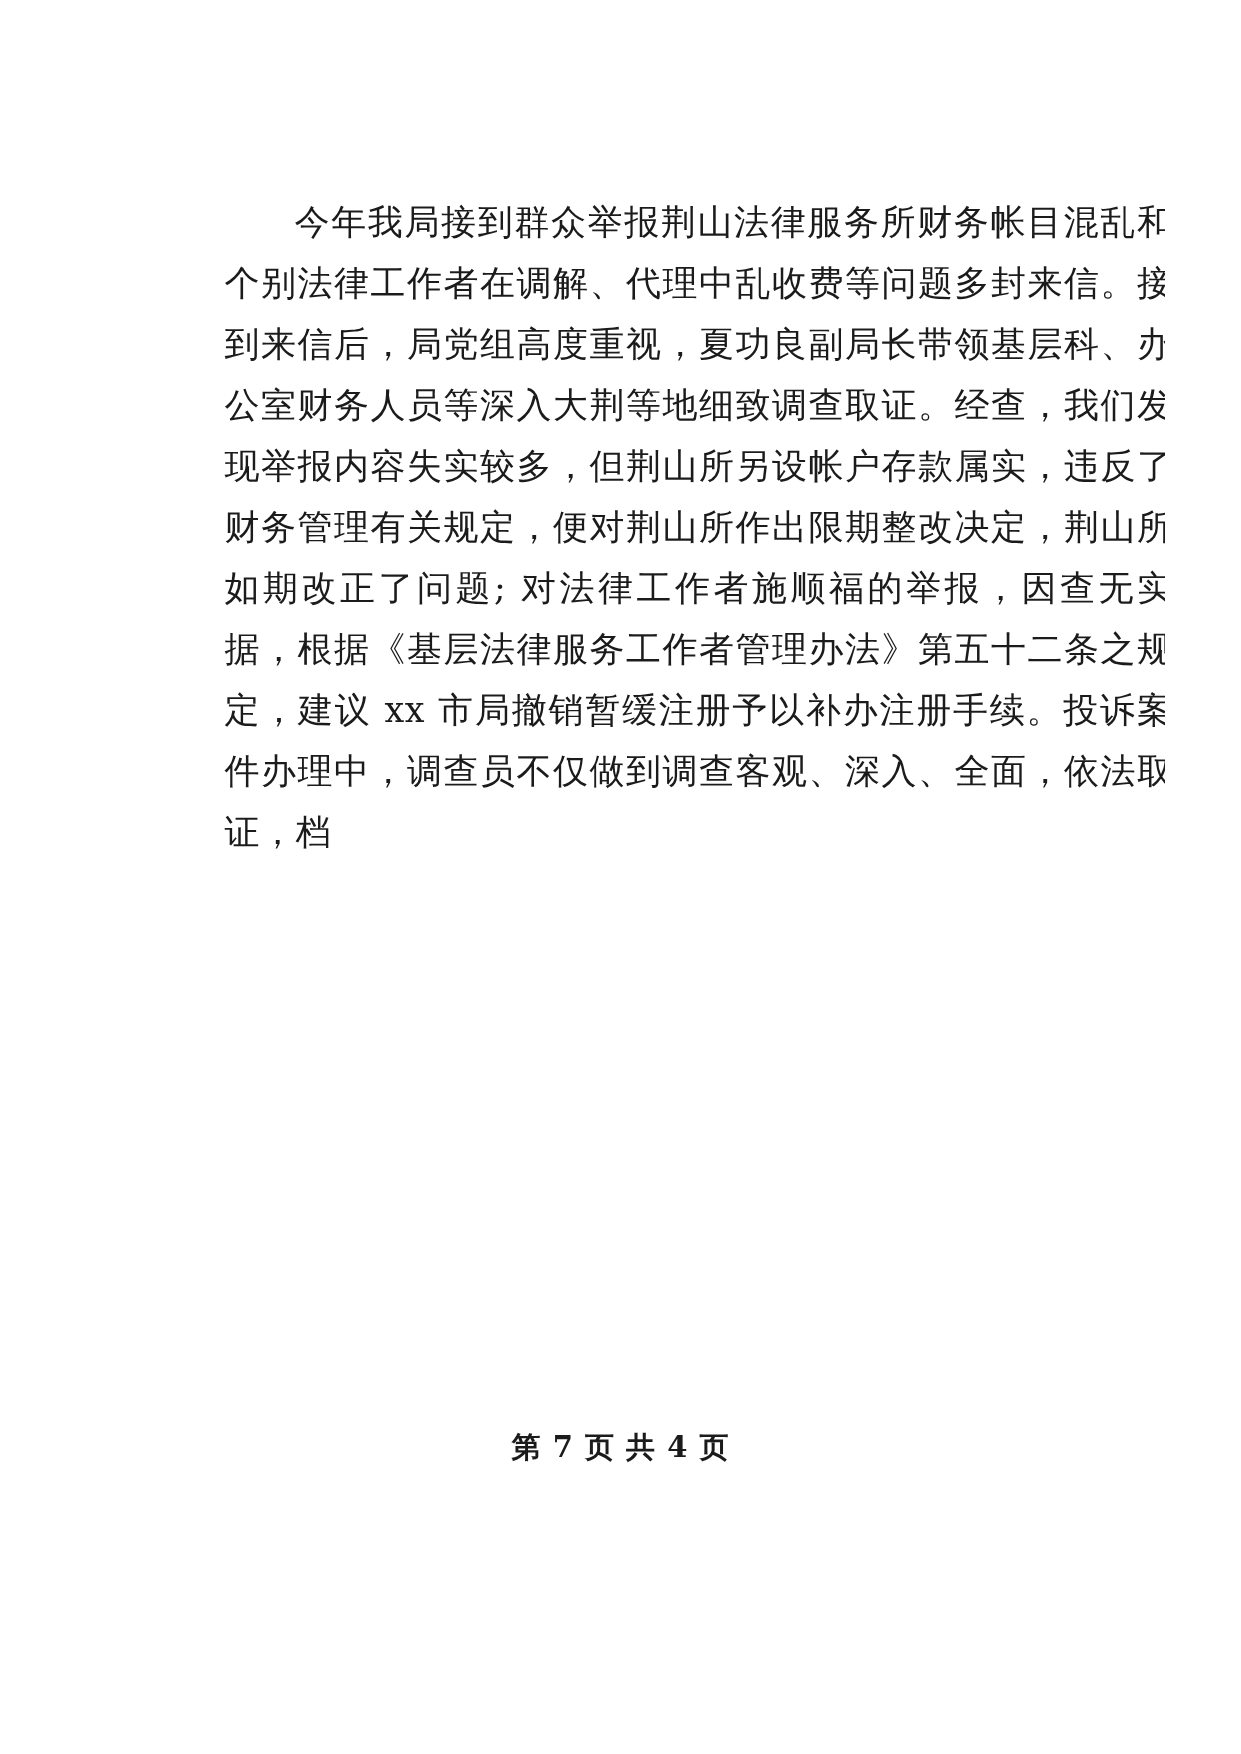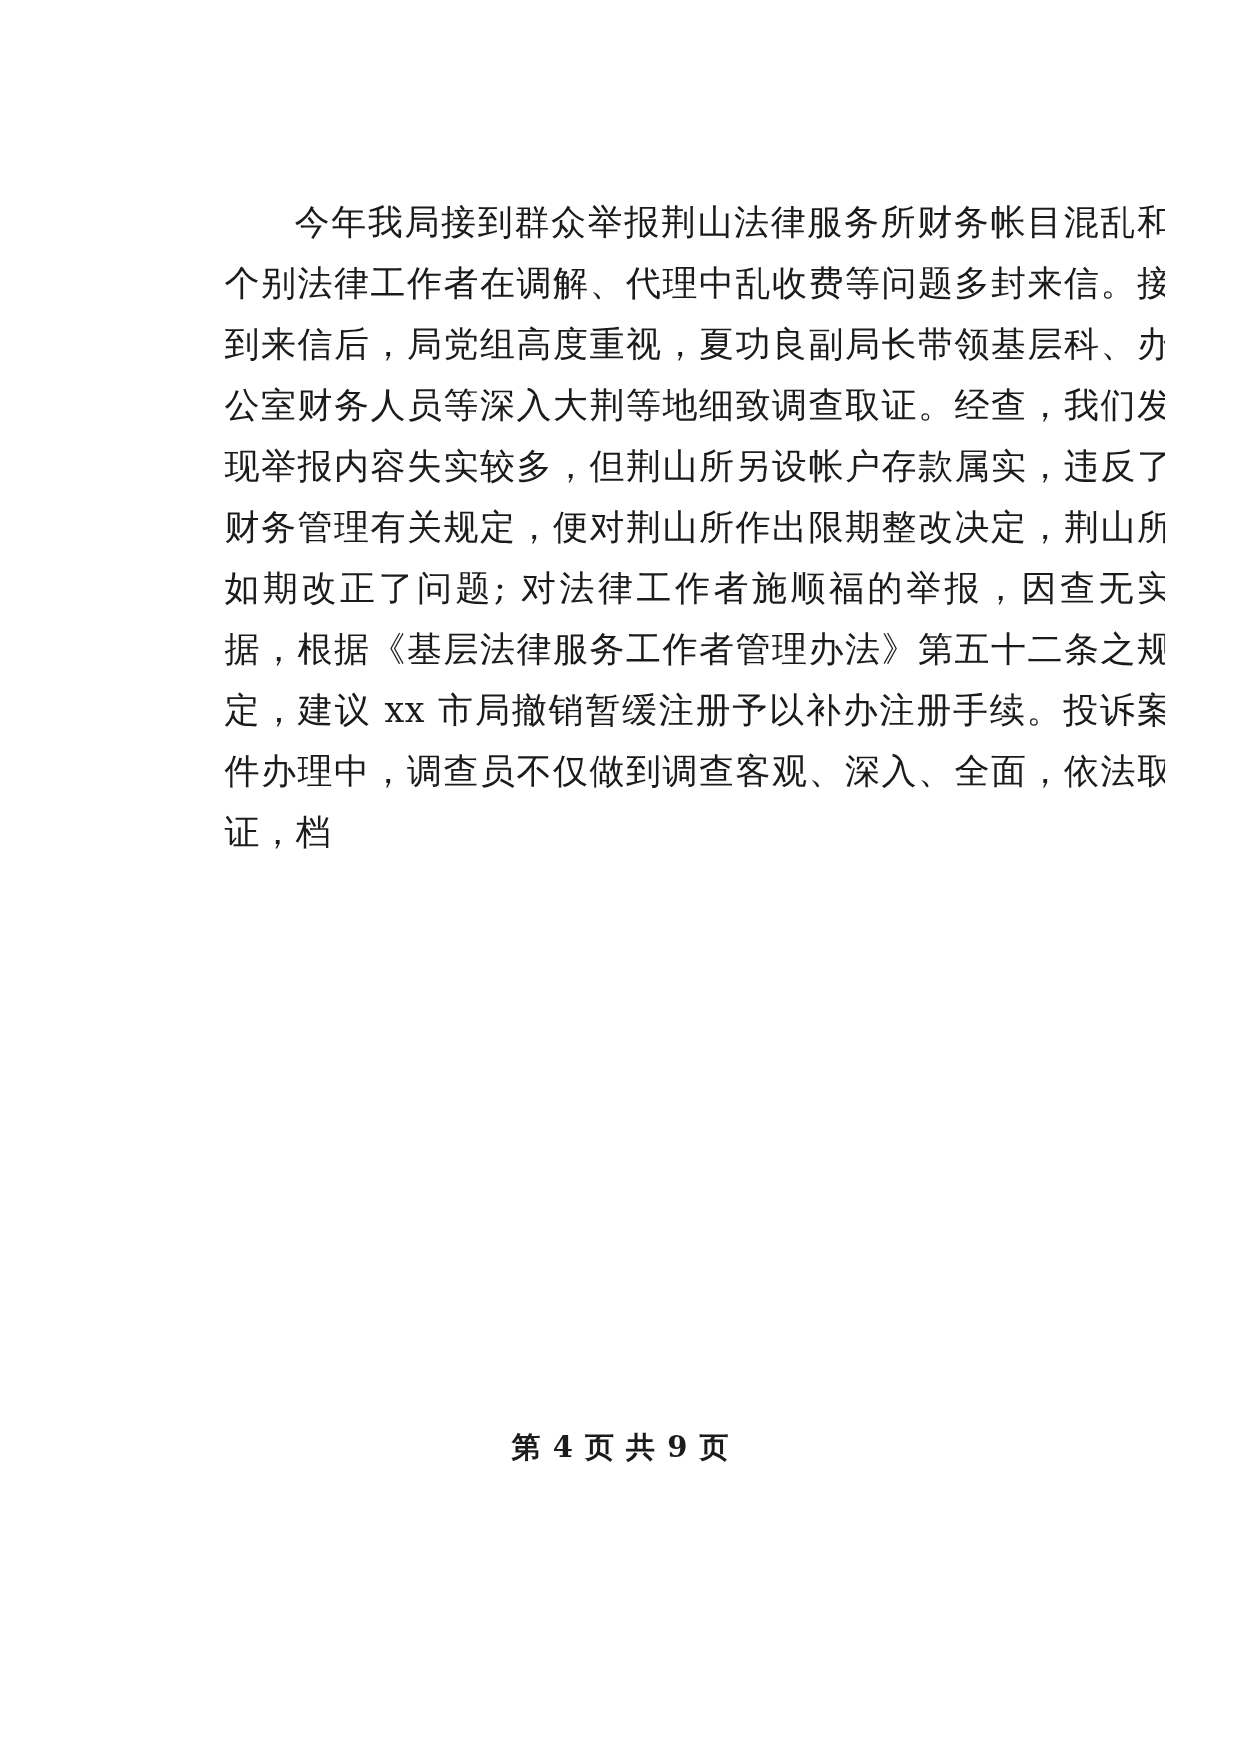--- a/index.html
+++ b/index.html
@@ -52,16 +52,16 @@
 </head>
 <body>
 
 <div class="page">
 
   <div class="doc-body">
     <p class="doc-paragraph">今年我局接到群众举报荆山法律服务所财务帐目混乱和个别法律工作者在调解、代理中乱收费等问题多封来信。接到来信后，局党组高度重视，夏功良副局长带领基层科、办公室财务人员等深入大荆等地细致调查取证。经查，我们发现举报内容失实较多，但荆山所另设帐户存款属实，违反了财务管理有关规定，便对荆山所作出限期整改决定，荆山所如期改正了问题; 对法律工作者施顺福的举报，因查无实据，根据《基层法律服务工作者管理办法》第五十二条之规定，建议 xx 市局撤销暂缓注册予以补办注册手续。投诉案件办理中，调查员不仅做到调查客观、深入、全面，依法取证，档</p>
   </div>
 
   <div class="page-footer">
-    <span class="footer-text">第 4 页 共 9 页</span>
+    <span class="footer-text">第 7 页 共 4 页</span>
   </div>
 
 </div>
 
 </body></html>

